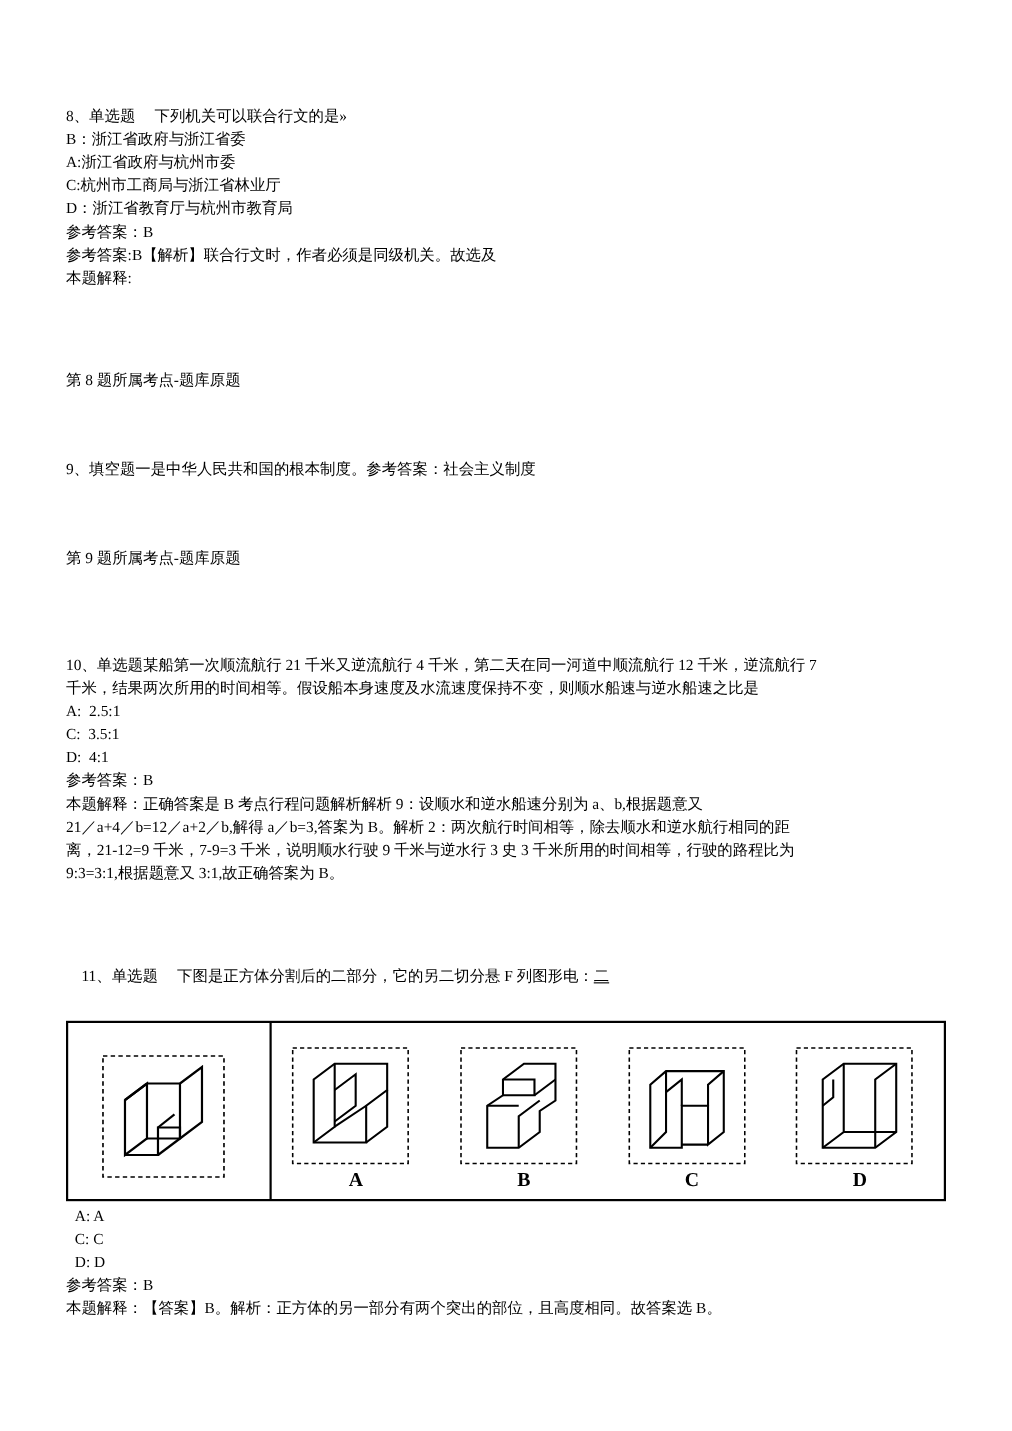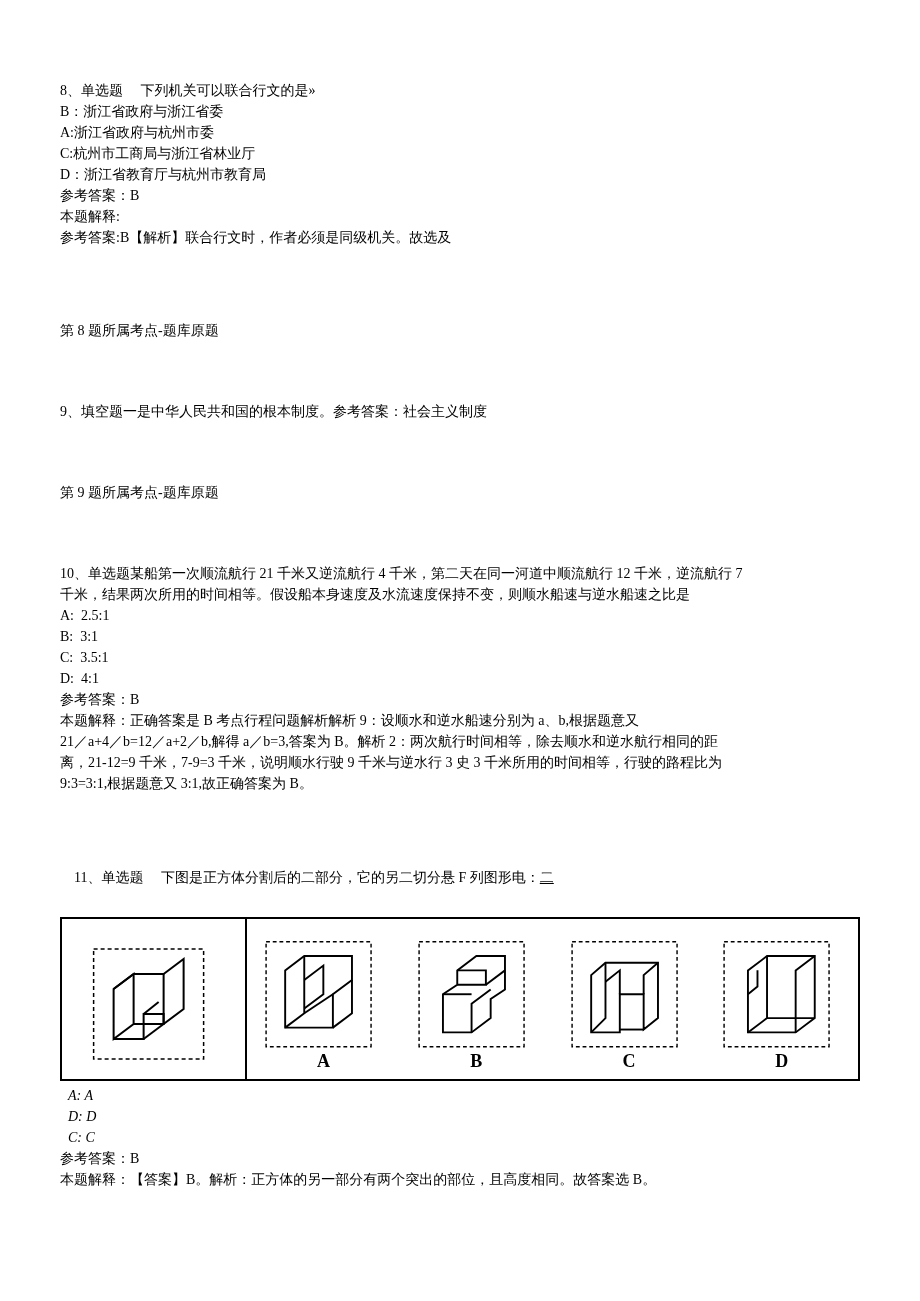--- a/index.html
+++ b/index.html
@@ -10,20 +10,21 @@
     font-size: 14px;
     color: #000000;
     line-height: 1.5;
     width: 920px;
   }
   .page {
     padding: 80px 60px 60px 60px;
   }
   .block {
     margin-bottom: 12px;
+    margin-top: 16px;
   }
   .line {
     white-space: pre-wrap;
   }
   .spacer-lg {
     height: 60px;
   }
   .spacer-md {
     height: 40px;
   }
@@ -56,59 +57,57 @@
     font-size: 18px;
     font-weight: bold;
     position: absolute;
     bottom: 4px;
     left: 0;
     right: 0;
     text-align: center;
   }
   .options-indent {
     padding-left: 8px;
-    font-style: italic;
   }
   .underline {
     text-decoration: underline;
   }
 </style>
 </head>
 <body>
 
 <div class="page">
 
   <div class="block">
     <div class="line">8、单选题     下列机关可以联合行文的是»</div>
     <div class="line">B：浙江省政府与浙江省委</div>
     <div class="line">A:浙江省政府与杭州市委</div>
     <div class="line">C:杭州市工商局与浙江省林业厅</div>
     <div class="line">D：浙江省教育厅与杭州市教育局</div>
     <div class="line">参考答案：B</div>
+    <div class="line">参考答案:B【解析】联合行文时，作者必须是同级机关。故选及</div>
     <div class="line">本题解释:</div>
-    <div class="line">参考答案:B【解析】联合行文时，作者必须是同级机关。故选及</div>
   </div>
 
   <div class="spacer-lg"></div>
   <div class="line">第 8 题所属考点-题库原题</div>
 
   <div class="spacer-lg"></div>
 
   <div class="line">9、填空题一是中华人民共和国的根本制度。参考答案：社会主义制度</div>
 
   <div class="spacer-lg"></div>
   <div class="line">第 9 题所属考点-题库原题</div>
 
   <div class="spacer-lg"></div>
 
   <div class="block">
     <div class="line">10、单选题某船第一次顺流航行 21 千米又逆流航行 4 千米，第二天在同一河道中顺流航行 12 千米，逆流航行 7</div>
     <div class="line">千米，结果两次所用的时间相等。假设船本身速度及水流速度保持不变，则顺水船速与逆水船速之比是</div>
     <div class="line">A:  2.5:1</div>
-    <div class="line">B:  3:1</div>
     <div class="line">C:  3.5:1</div>
     <div class="line">D:  4:1</div>
     <div class="line">参考答案：B</div>
     <div class="line">本题解释：正确答案是 B 考点行程问题解析解析 9：设顺水和逆水船速分别为 a、b,根据题意又</div>
     <div class="line">21／a+4／b=12／a+2／b,解得 a／b=3,答案为 B。解析 2：两次航行时间相等，除去顺水和逆水航行相同的距</div>
     <div class="line">离，21-12=9 千米，7-9=3 千米，说明顺水行驶 9 千米与逆水行 3 史 3 千米所用的时间相等，行驶的路程比为</div>
     <div class="line">9:3=3:1,根据题意又 3:1,故正确答案为 B。</div>
   </div>
 
   <div class="spacer-md"></div>
@@ -181,19 +180,19 @@
           <path d="M95 115 L95 50 L115 35"></path>
           <path d="M45 75 L55 67 L55 50"></path>
         </g>
       </svg>
       <div class="fig-label">D</div>
     </div>
   </div>
 
   <div class="options-indent">
     <div class="line">A: A</div>
+    <div class="line">C: C</div>
     <div class="line">D: D</div>
-    <div class="line">C: C</div>
   </div>
   <div class="line">参考答案：B</div>
   <div class="line">本题解释：【答案】B。解析：正方体的另一部分有两个突出的部位，且高度相同。故答案选 B。</div>
 
 </div>
 
 </body></html>

